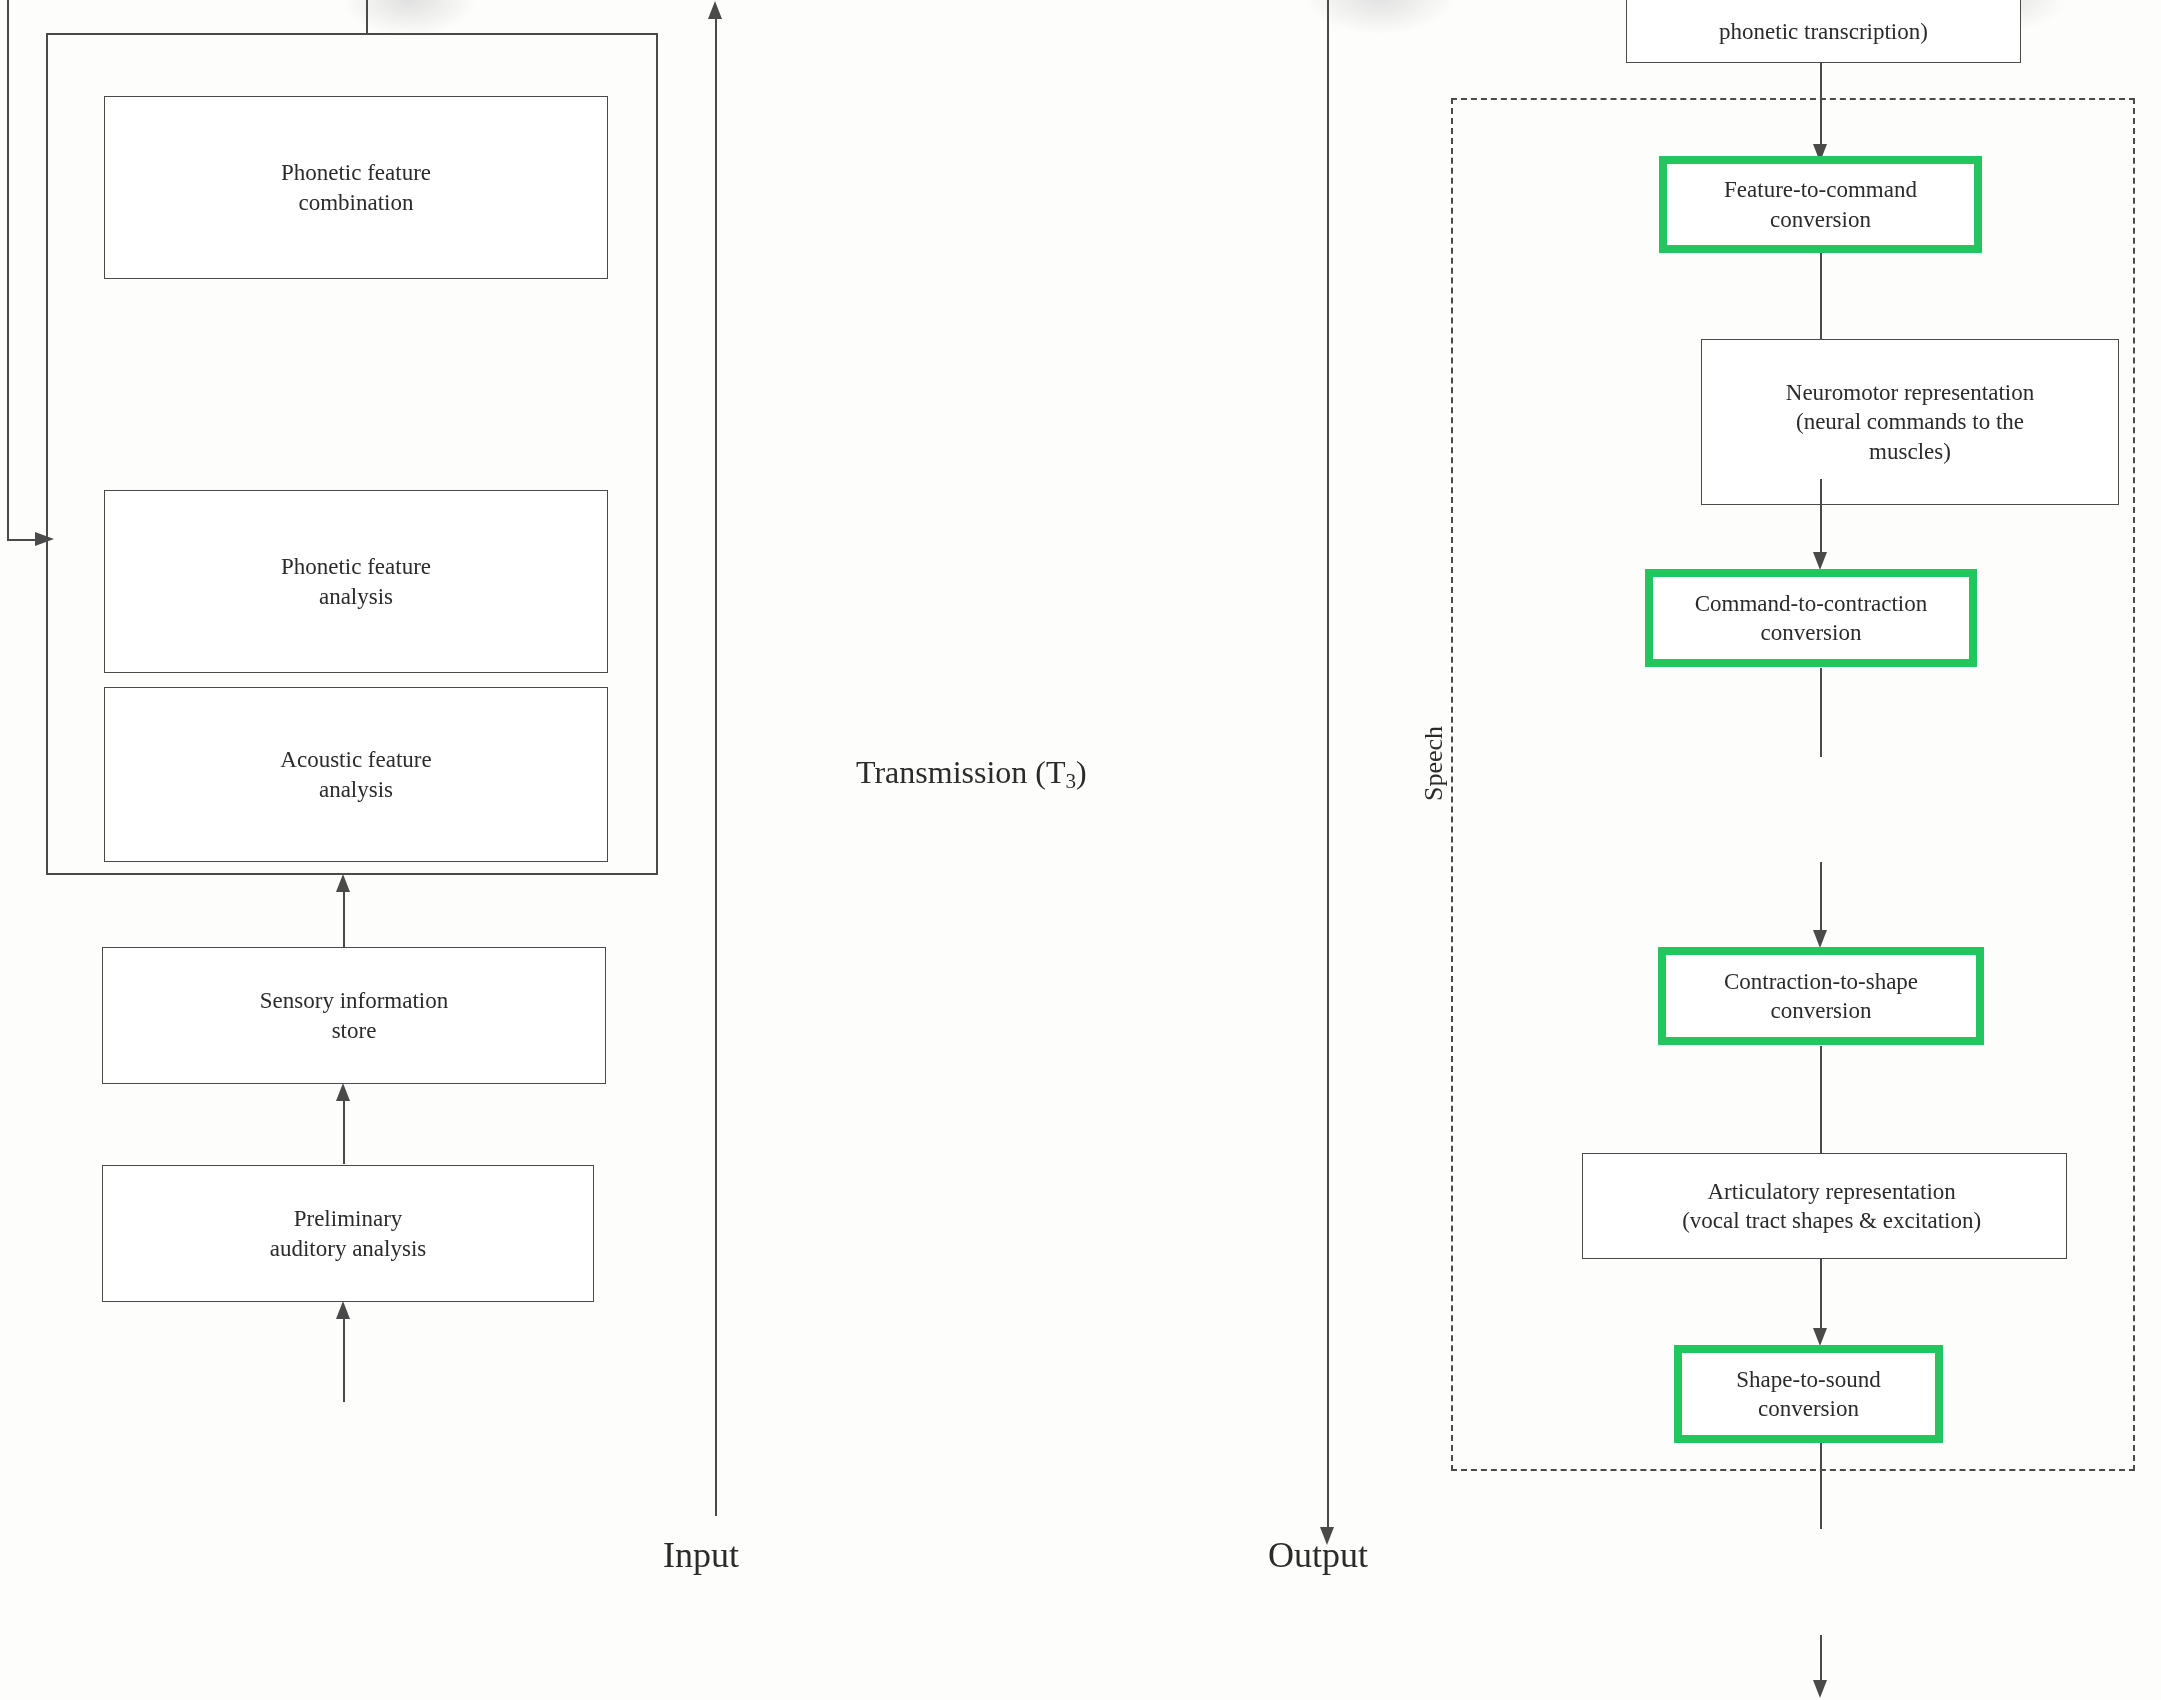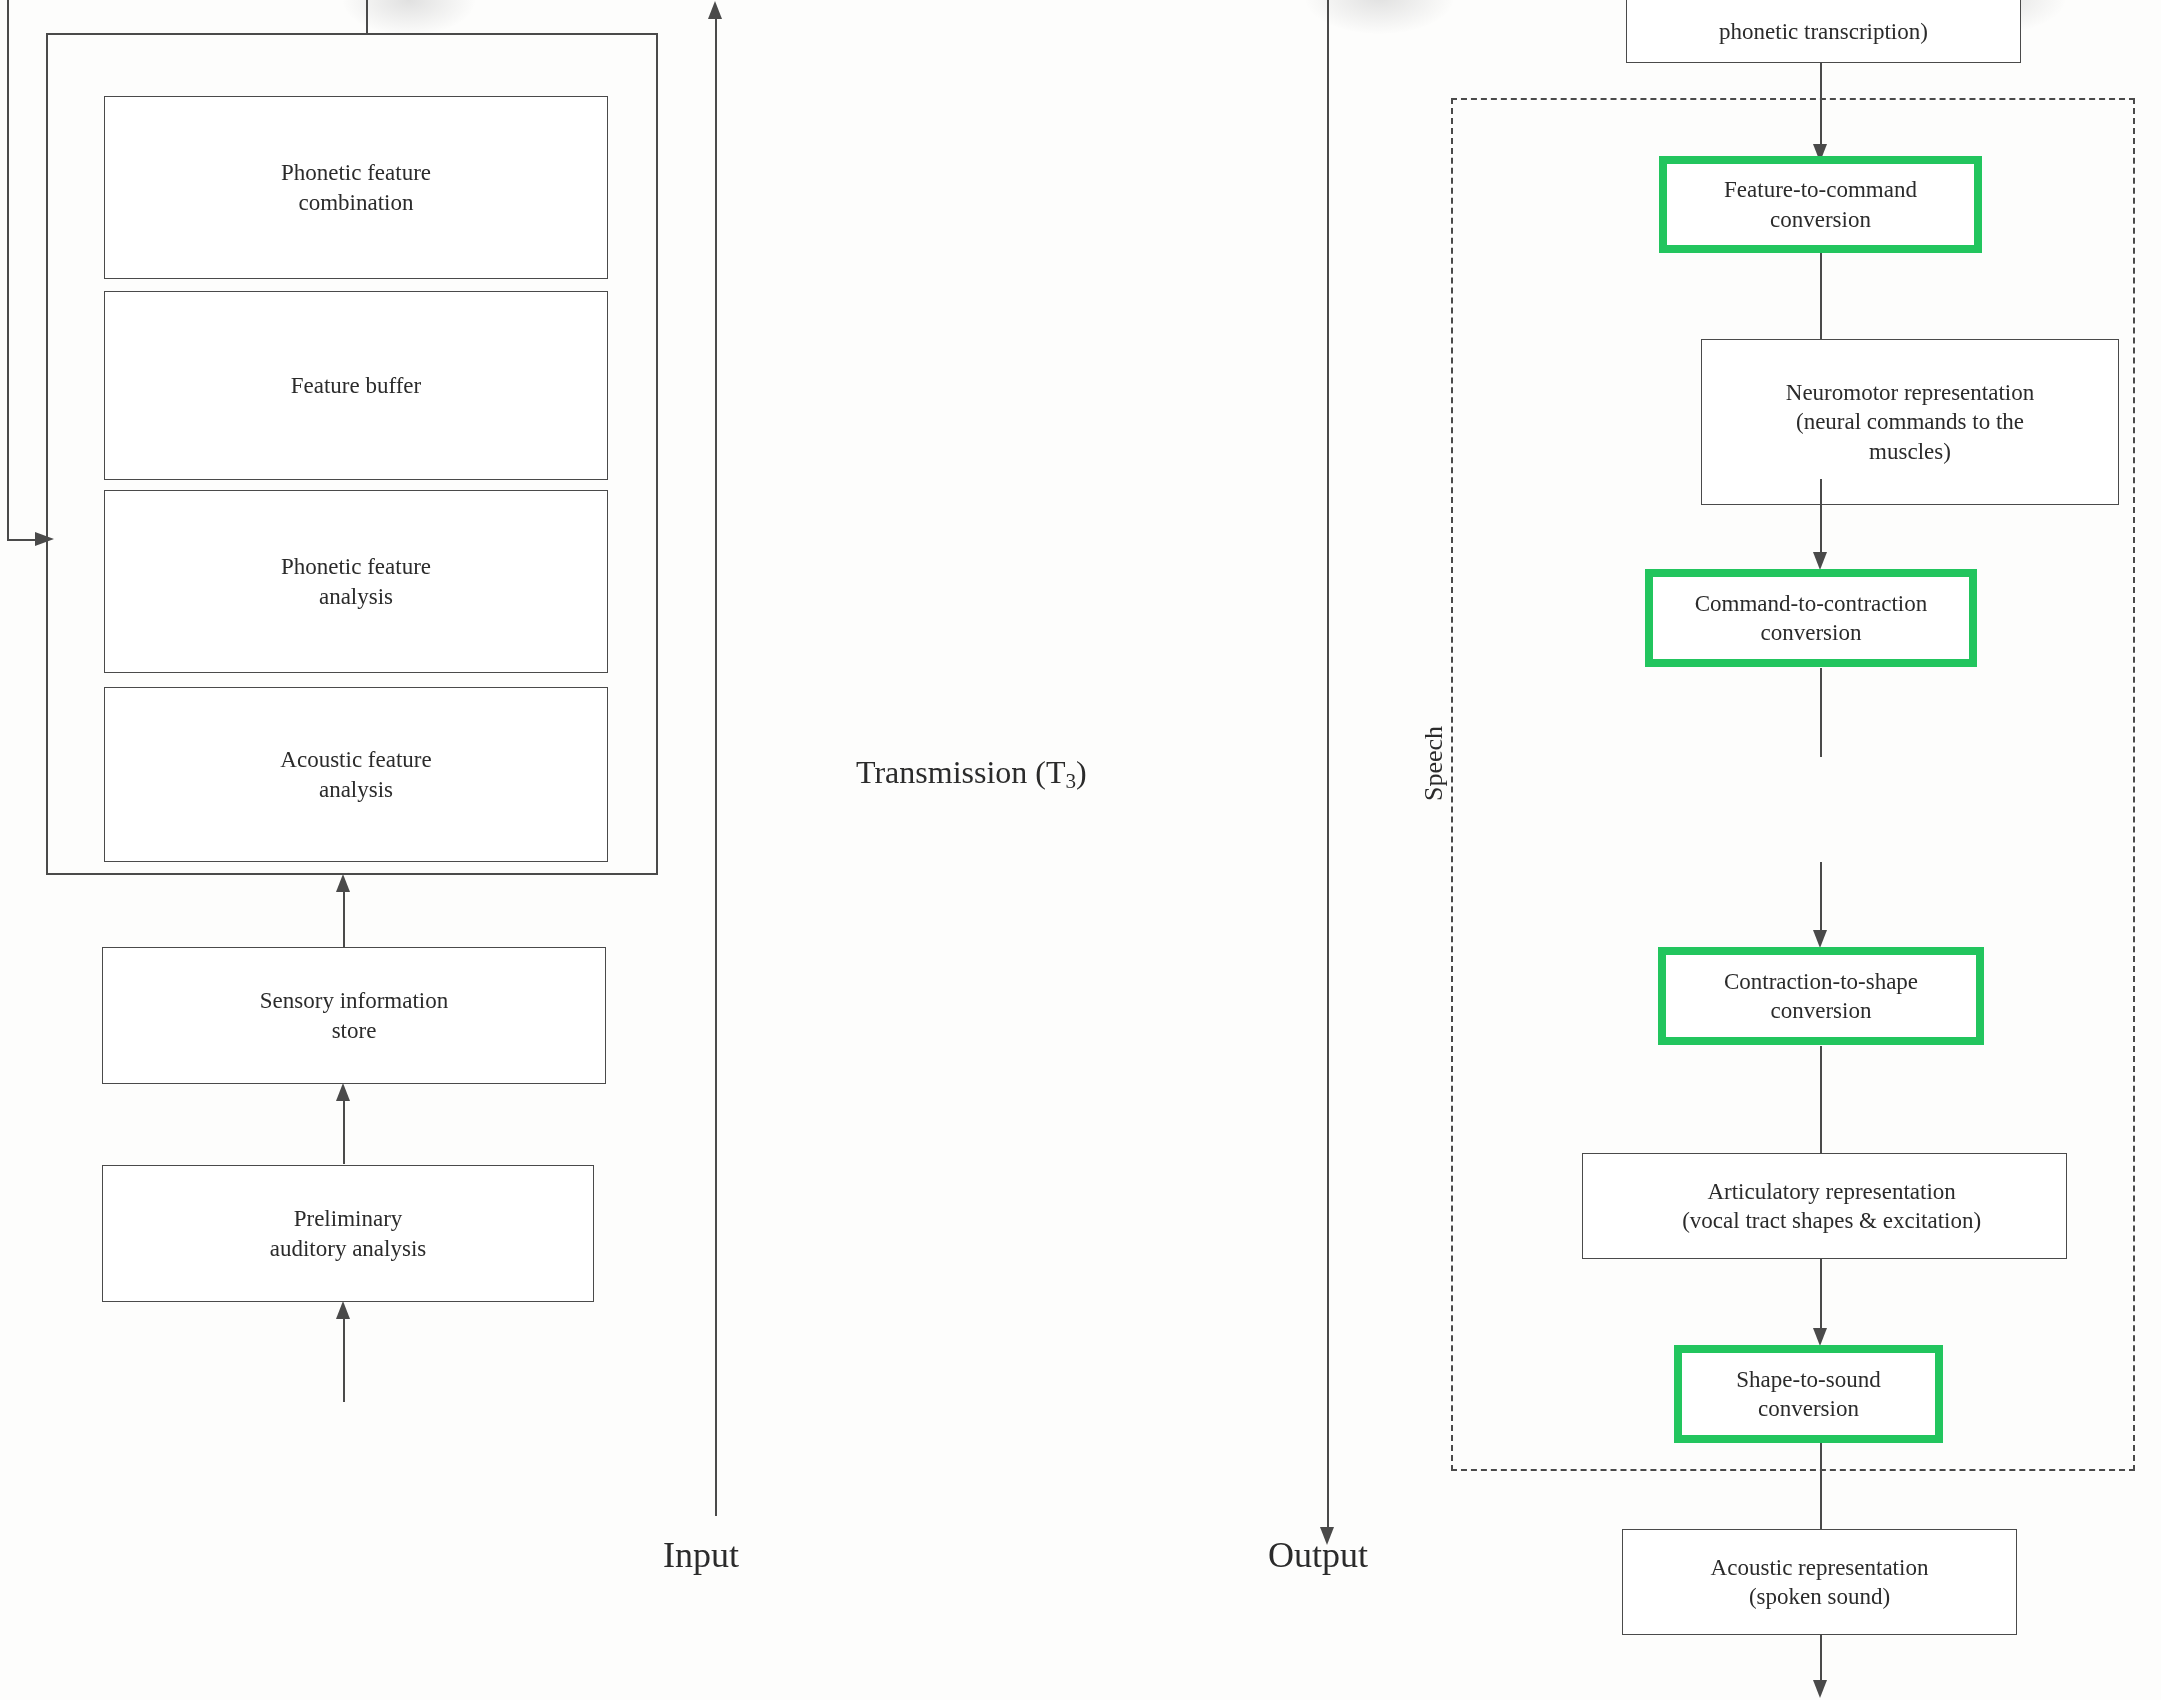--- a/index.html
+++ b/index.html
@@ -94,25 +94,20 @@
 
   <div class="vline" style="left:366px;top:0px;height:35px;"></div>
 
   <div class="box" style="left:104px;top:96px;width:504px;height:183px;">
     <span>
       <span>Phonetic feature</span><br>
       <span>combination</span>
     </span>
   </div>
 
-  <div class="box" style="left:104px;top:291px;width:504px;height:189px;">
-    <span>
-      <span>Feature buffer</span>
-    </span>
-  </div>
 
   <div class="box" style="left:104px;top:490px;width:504px;height:183px;">
     <span>
       <span>Phonetic feature</span><br>
       <span>analysis</span>
     </span>
   </div>
 
   <div class="box" style="left:104px;top:687px;width:504px;height:175px;">
     <span>
@@ -225,24 +220,18 @@
 
   <div class="box thick" style="left:1674px;top:1345px;width:269px;height:98px;">
     <span>
       <span>Shape-to-sound</span><br>
       <span>conversion</span>
     </span>
   </div>
 
   <div class="vline" style="left:1820px;top:1443px;height:86px;"></div>
 
-  <div class="box" style="left:1622px;top:1529px;width:395px;height:106px;">
-    <span>
-      <span>Acoustic representation</span><br>
-      <span>(spoken sound)</span>
-    </span>
-  </div>
 
   <div class="vline" style="left:1820px;top:1635px;height:49px;"></div>
   <div class="arrow-down" style="left:1813px;top:1680px;"></div>
 
 </div>
 
 
 </body></html>

